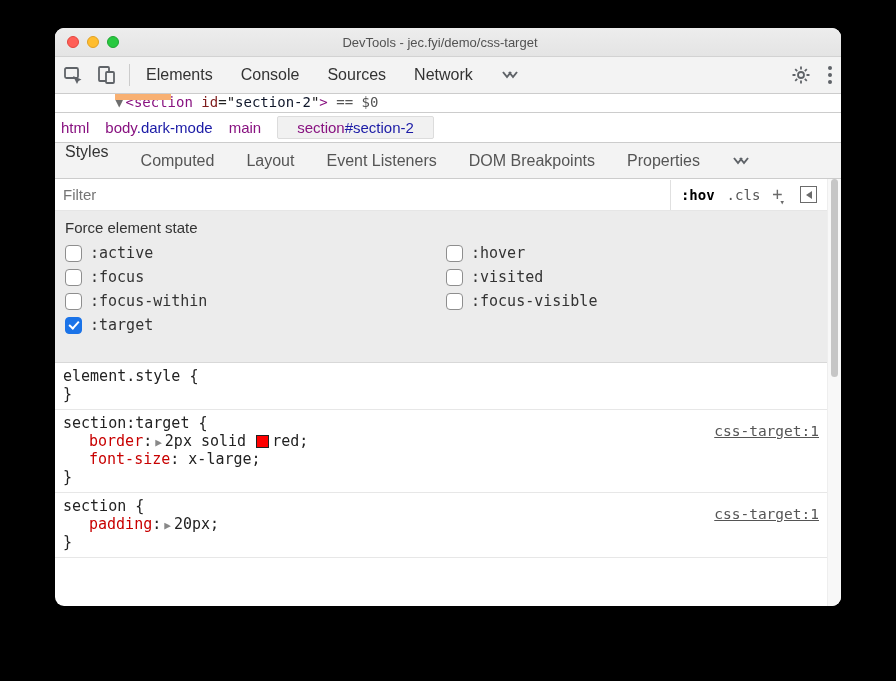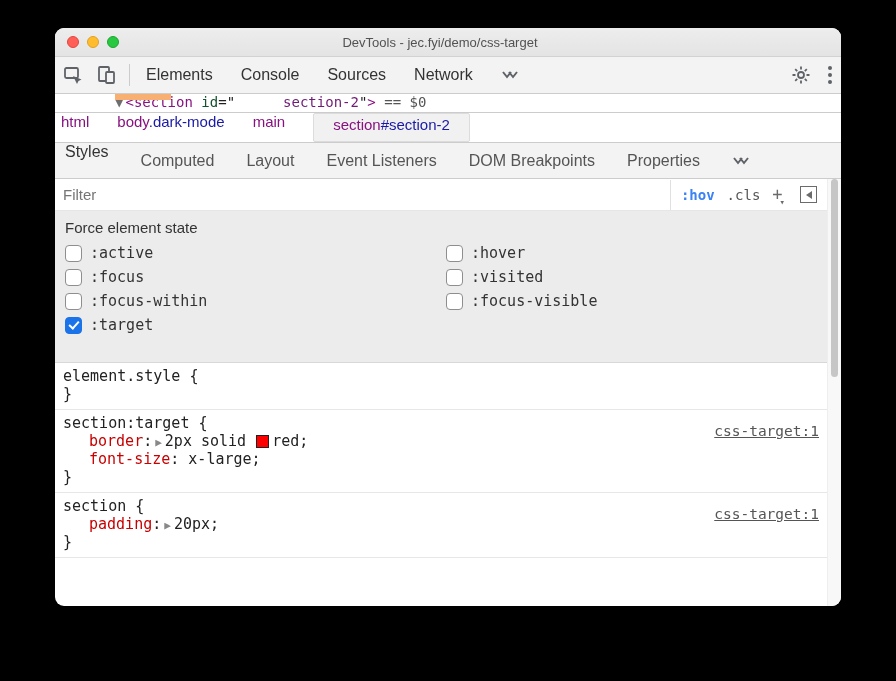--- a/index.html
+++ b/index.html
@@ -73,32 +73,33 @@
   content: "";
   position: absolute;
   left: 60px;
   top: 0;
   width: 56px;
   height: 6px;
   background: #f8b072;
 }
 .source-strip .tri { color: #6e6e6e; margin-right: 2px; }
 .source-strip .tag { color: #881280; }
-.source-strip .attr { color: #14532d; }
-.source-strip .val { color: #701a75; margin-left: 48px; }
+.source-strip .attr { color: #7f1d1d; }
+.source-strip .val { color: #0f172a; }
 .source-strip .eq { color: #555; }
 
 .breadcrumbs {
   height: 30px;
   background: #fff;
   border-bottom: 1px solid #ccc;
   display: flex;
+  align-items: center;
   padding: 0 6px;
   font-size: 15px;
-  gap: 28px;
+  gap: 16px;
 }
 .bc { color: #881280; cursor: pointer; }
 .bc.sel {
   background: #f1f1f1;
   border: 1px solid #dcdcdc;
   padding: 2px 19px;
   border-radius: 2px;
 }
 .bc.sel .id { color: #1a1aa6; }
 
@@ -148,21 +149,21 @@
 }
 .filterbar .ctrl {
   display: flex;
   align-items: center;
   gap: 12px;
   padding: 0 10px;
   font-family: Menlo, Consolas, monospace;
   font-size: 14px;
   color: #555;
 }
-.ctrl .hov { color: #3b82f6; font-weight: 700; }
+.ctrl .hov { color: #000000; font-weight: 700; }
 .plus { font-size: 17px; color: #6b6b6b; position: relative; top: -1px; }
 .plussub { font-size: 9px; position: relative; top: 4px; left: -3px; color: #6b6b6b; }
 .boxicon {
   width: 17px; height: 17px;
   border: 1.5px solid #6b6b6b;
   display: inline-flex;
   align-items: center; justify-content: center;
 }
 .boxicon::before {
   content: "";

